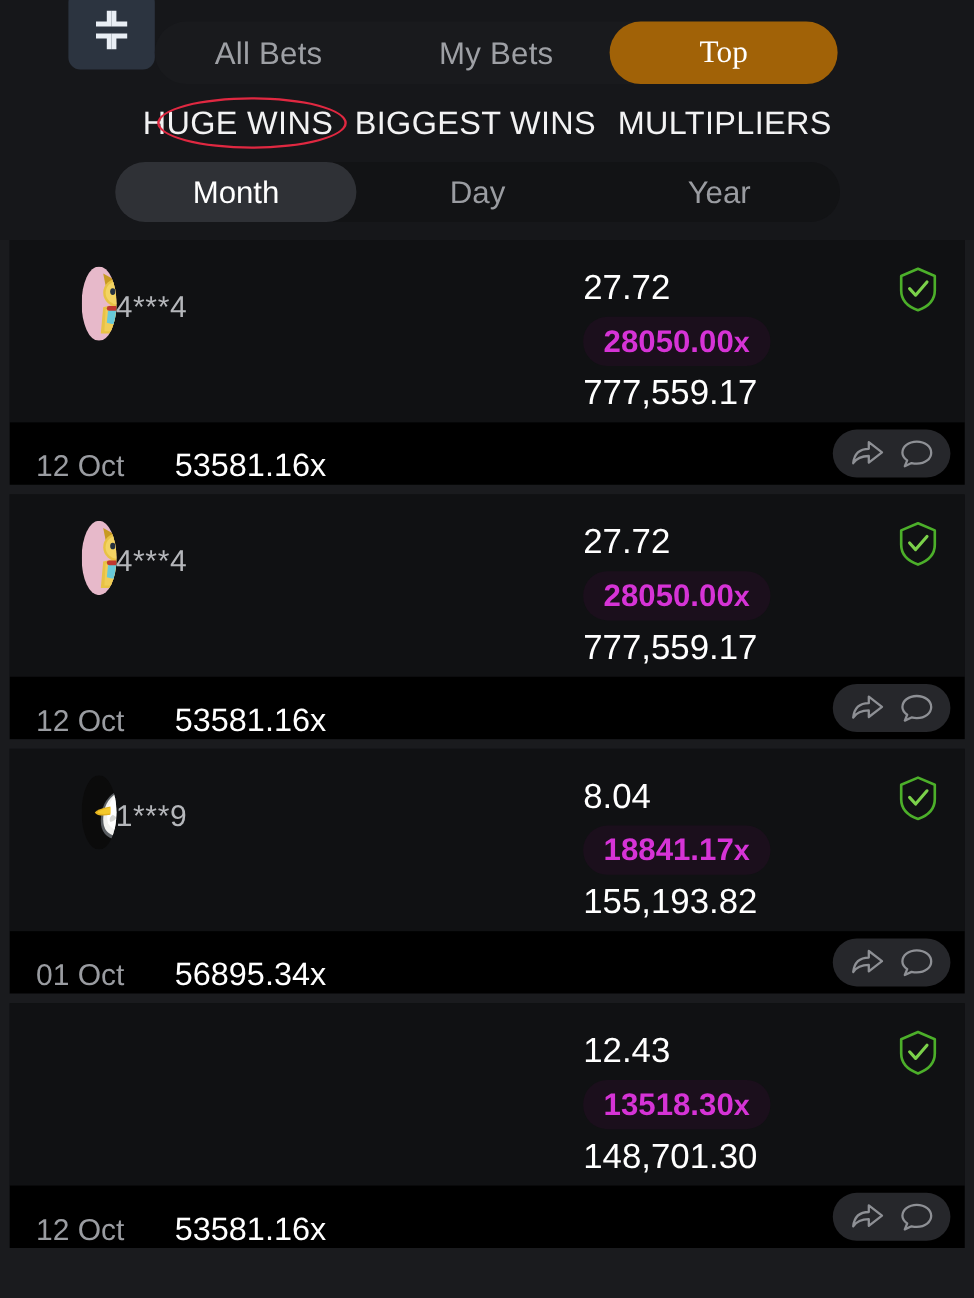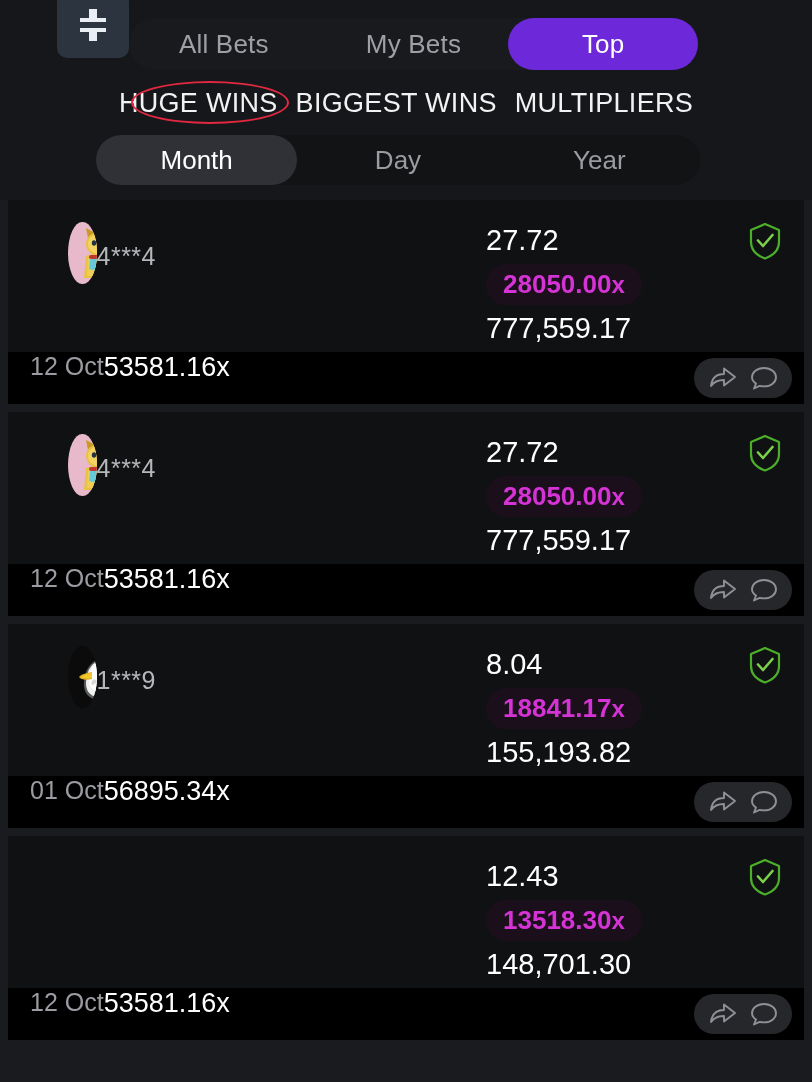--- a/index.html
+++ b/index.html
@@ -58,22 +58,23 @@
     border-radius: 26px;
     display: flex;
     align-items: center;
     justify-content: center;
     font-size: 26px;
     color: #9ea0a5;
     letter-spacing: .2px;
     cursor: pointer;
   }
   .tab.active {
-    background: #6d28d9;
+    background: #a16207;
     color: #ffffff;
+    font-family: Liberation Serif, serif;
   }
 
   .subtabs {
     position: absolute;
     left: 0;
     top: 78px;
     width: 812px;
     height: 50px;
     display: flex;
     align-items: center;
@@ -217,30 +218,31 @@
     right: 22px;
     top: 22px;
     width: 34px;
     height: 38px;
   }
 
   .card-foot {
     height: 52px;
     background: #000000;
     display: flex;
-    align-items: flex-start;
+    align-items: flex-end;
     position: relative;
   }
   .foot-date {
     margin-left: 22px;
     font-size: 25px;
     color: #9a9ca1;
     white-space: nowrap;
   }
   .foot-round {
+    margin-left: 42px;
     font-size: 25px;
     color: #9a9ca1;
     white-space: nowrap;
   }
   .foot-round b {
     color: #ffffff;
     font-weight: normal;
     font-size: 27px;
   }
   .foot-actions {

